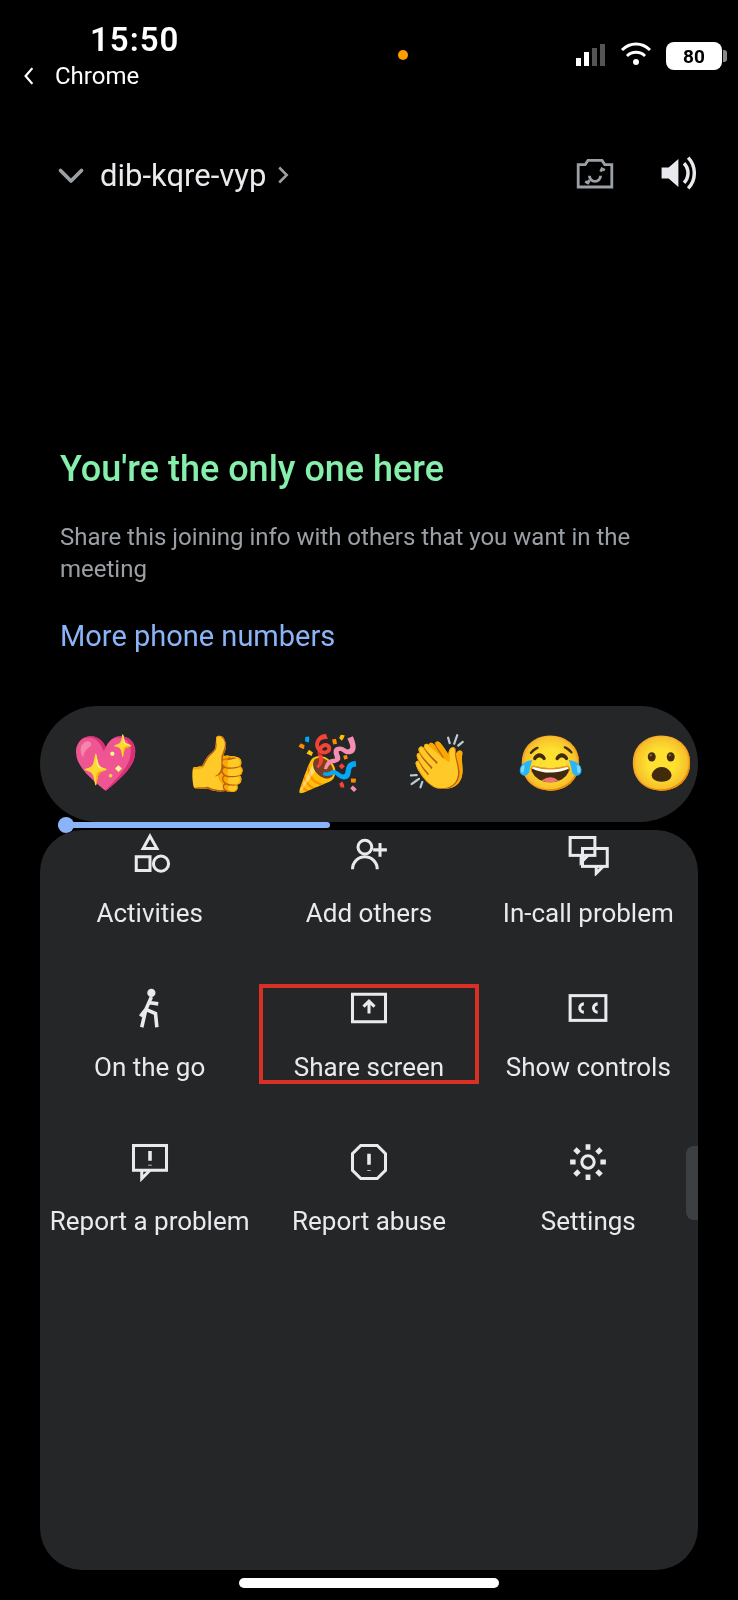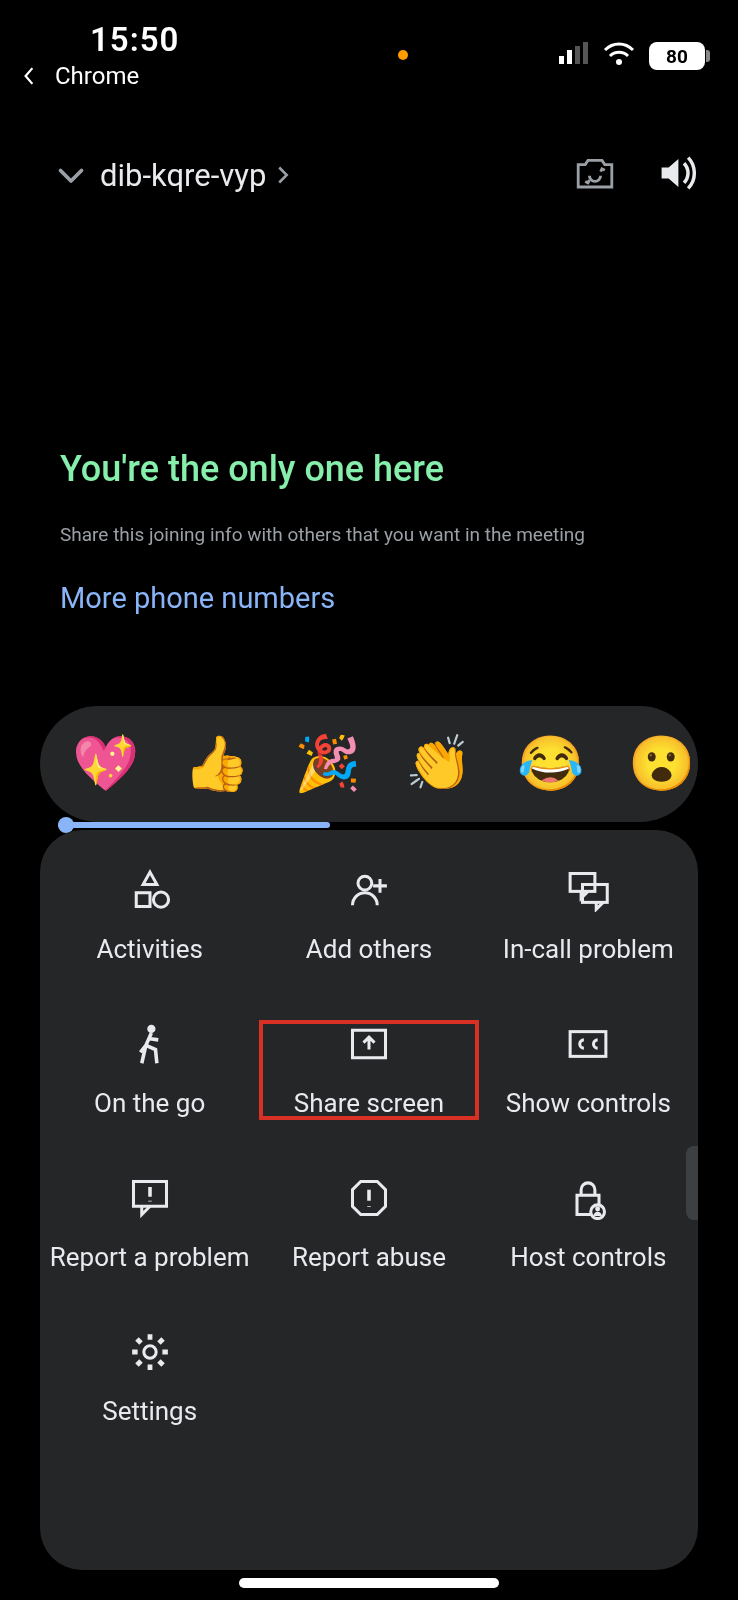--- a/index.html
+++ b/index.html
@@ -4,47 +4,47 @@
   <style>
     * { margin:0; padding:0; box-sizing:border-box; font-family:-apple-system, BlinkMacSystemFont, "Segoe UI", Roboto, Helvetica, Arial, sans-serif; -webkit-font-smoothing:antialiased; }
     html,body { width:738px; height:1600px; background:#000; overflow:hidden; }
 
     
     .status-bar { position:relative; width:100%; height:82px; color:#fff; }
     .status-time { position:absolute; left:90px; top:20px; font-size:33px; font-weight:600; letter-spacing:1px; }
     .status-back { position:absolute; left:22px; top:62px; font-size:24px; color:#fff; display:flex; align-items:center; gap:19px; }
     .status-back svg { width:14px; height:18px; }
     .status-dot { position:absolute; left:398px; top:50px; width:10px; height:10px; background:#ff9d00; border-radius:50%; }
-    .status-right { position:absolute; right:33px; top:42px; display:flex; align-items:flex-start; gap:14px; }
+    .status-right { position:absolute; right:16px; top:42px; display:flex; align-items:flex-end; gap:14px; }
     .battery-pill { width:56px; height:28px; background:#fff; border-radius:8px; color:#000; font-size:19px; font-weight:700; display:flex; align-items:center; justify-content:center; position:relative; }
     .battery-pill:after { content:""; position:absolute; right:-5px; top:8px; width:4px; height:12px; background:#888; border-radius:0 3px 3px 0; }
 
     
     .meet-header { margin-top:70px; display:flex; align-items:center; }
     .chev-down { width:58px; margin-left:42px; display:flex; justify-content:center; }
     .meet-id { color:#e8eaed; font-size:31px; font-weight:400; display:flex; align-items:center; gap:10px; }
     .header-right { margin-left:auto; display:flex; align-items:center; gap:40px; margin-right:40px; }
     .icon { color:#9aa0a6; }
 
     
     .info { margin:250px 60px 0 60px; color:#9aa0a6; }
     .info-title { color:#86efac; font-size:36px; font-weight:500; margin-bottom:32px; }
-    .info-sub  { font-size:19px; line-height:1.32; margin-bottom:22px; }
+    .info-sub  { font-size:24px; line-height:1.32; margin-bottom:22px; }
     .info-join { font-size:29px; line-height:1.32; display:flex; align-items:flex-start; justify-content:space-between; gap:20px; }
     .copy-btn  { margin-top:10px; color:#8ab4f8; }
     .more-link { color:#8ab4f8; font-size:29px; margin-top:34px; }
 
     
     .reactions { position:absolute; left:40px; right:40px; top:706px; height:116px; background:#242628; border-radius:60px; display:flex; align-items:center; padding:0 32px; gap:44px; overflow:hidden; }
     .reaction { font-size:54px; line-height:1; }
     .react-scroll { position:absolute; left:58px; top:822px; width:272px; height:6px; background:#8ab4f8; border-radius:4px; }
     .react-scroll:before{ content:""; position:absolute; left:0; top:-5px; width:16px; height:16px; background:#8ab4f8; border-radius:50%; }
 
     
-    .sheet { position:absolute; left:40px; right:40px; top:830px; bottom:30px; background:#242628; border-radius:42px; padding-top:36px; }
+    .sheet { position:absolute; left:40px; right:40px; top:830px; bottom:30px; background:#242628; border-radius:42px; }
     .grid { display:grid; grid-template-columns:repeat(3,1fr); row-gap:54px; }
     .cell { display:flex; flex-direction:column; align-items:center; gap:22px; color:#e8eaed; font-size:26px; text-align:center; padding:2px 6px; }
     .cell svg { stroke:#e8eaed; fill:none; stroke-width:2.2; }
     .highlight { outline:4px solid #d93025; outline-offset:-4px; }
     .edge-tab { position:absolute; right:0; top:316px; width:12px; height:74px; background:#3c4043; border-radius:8px 0 0 8px; }
 
     
     .home-ind { position:absolute; left:50%; bottom:12px; transform:translateX(-50%); width:260px; height:10px; background:#fff; border-radius:6px; }
   </style>
 </head>
@@ -187,30 +187,20 @@
         </svg>
       <span>Report a problem</span>
     </div>
     <div class="cell">
       <svg width="44" height="44" viewBox="0 0 32 32">
           <path d="M10 4 L22 4 L28 10 L28 22 L22 28 L10 28 L4 22 L4 10 Z"></path>
           <path d="M16 10 v8 M16 22 v0.5" stroke-width="2.6"></path>
         </svg>
       <span>Report abuse</span>
     </div>
-    <div class="cell">
-      <svg width="44" height="44" viewBox="0 0 32 32">
-          <rect x="8" y="14" width="16" height="14"></rect>
-          <path d="M11 14 v-4 a5 5 0 0 1 10 0 v4"></path>
-          <circle cx="23" cy="26" r="5" fill="#242628"></circle>
-          <circle cx="23" cy="24" r="1.8" fill="#e8eaed" stroke="none"></circle>
-          <path d="M20 29 a3 3 0 0 1 6 0" fill="#e8eaed" stroke="none"></path>
-        </svg>
-      <span>Host controls</span>
-    </div>
 
     <div class="cell">
       <svg width="44" height="44" viewBox="0 0 32 32">
           <circle cx="16" cy="16" r="4.5"></circle>
           <path d="M16 3 v4 M16 25 v4 M3 16 h4 M25 16 h4 M6.5 6.5 l3 3 M22.5 22.5 l3 3 M25.5 6.5 l-3 3 M9.5 22.5 l-3 3" stroke-width="3.5"></path>
         </svg>
       <span>Settings</span>
     </div>
     <div></div>
       <div></div>

